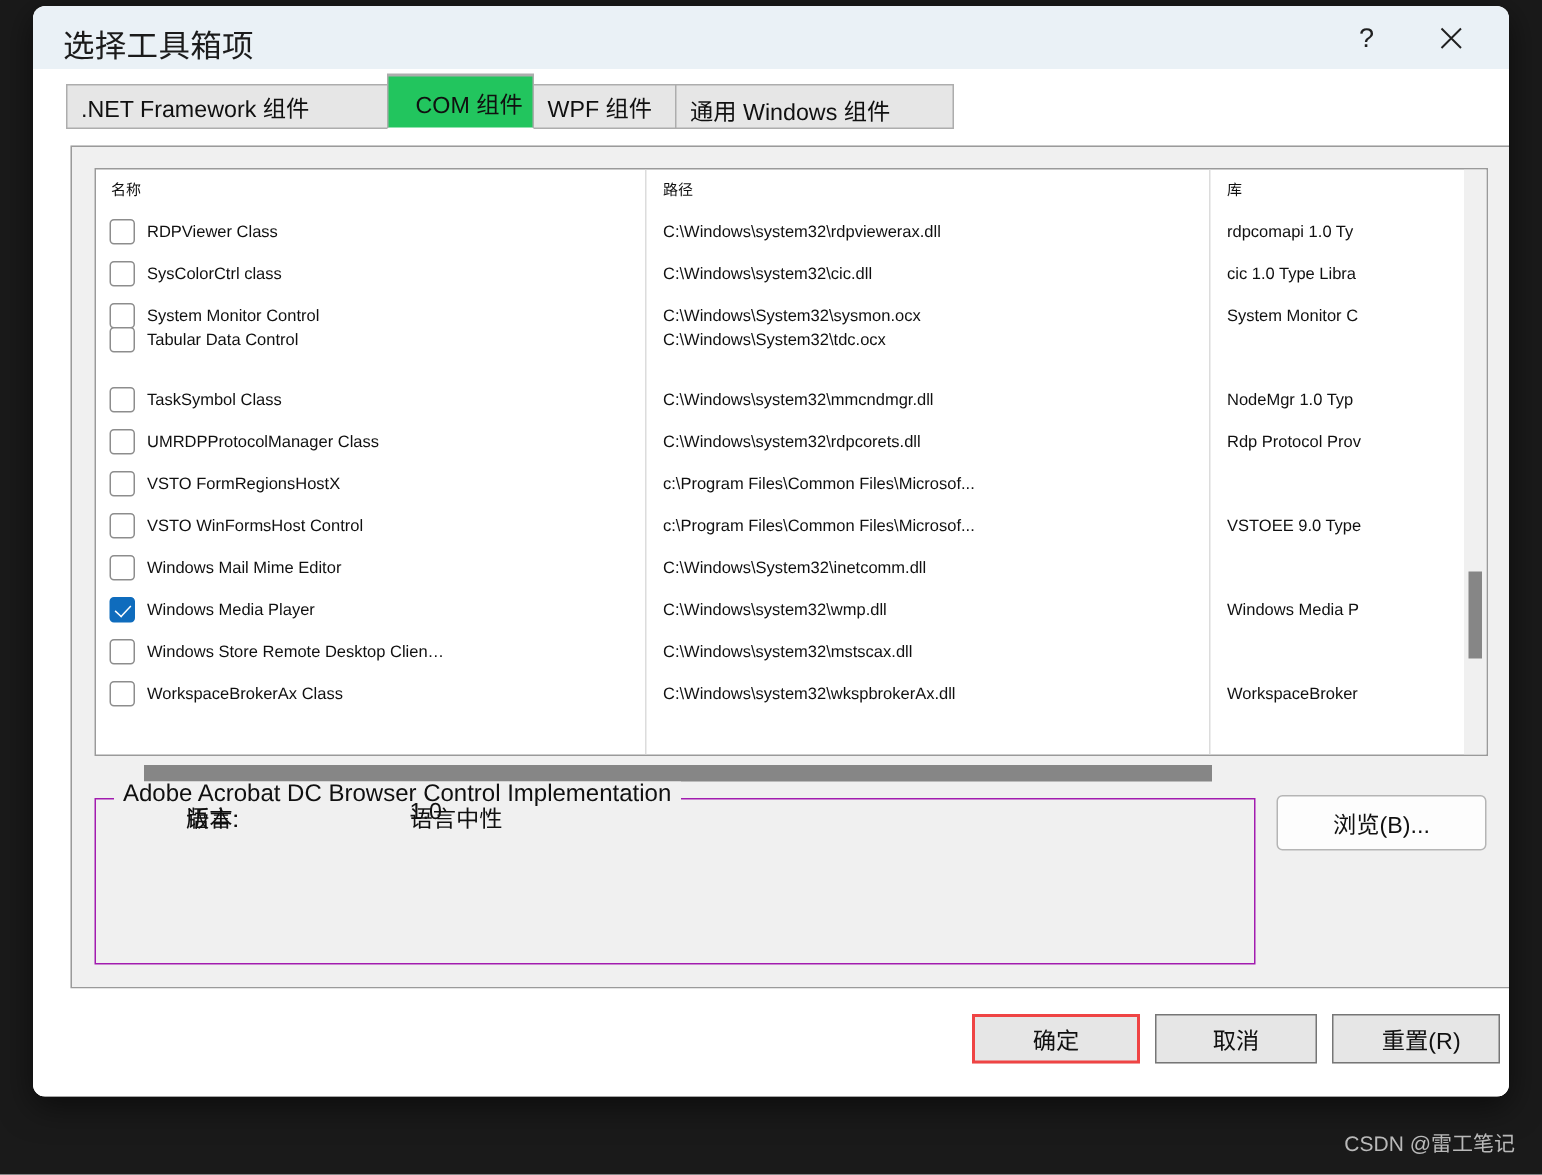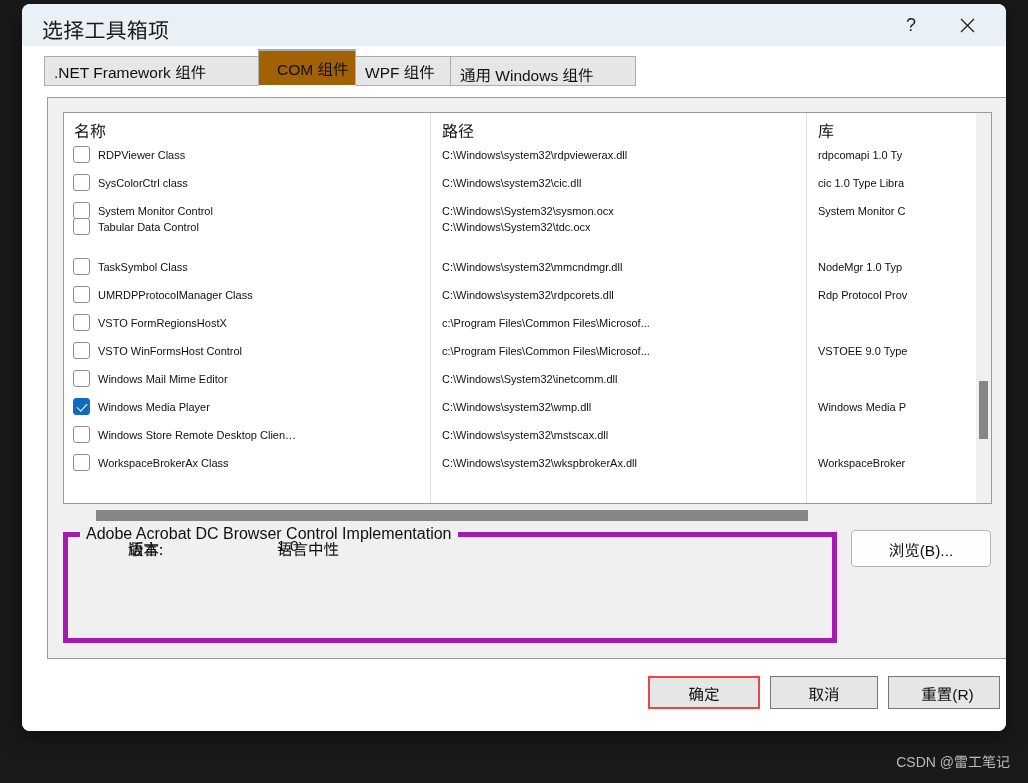--- a/index.html
+++ b/index.html
@@ -66,21 +66,21 @@
     background: #e6e6e6;
     border: 1px solid #adadad;
     display: flex; align-items: center;
     padding: 0 9px;
     font-size: 15.5px;
     color: #101010;
     white-space: nowrap;
     cursor: default;
   }
   .tab.active {
-    background: #a16207;
+    background: #22c55e;
     border-bottom-color: #ffffff;
     height: 36px;
     z-index: 5;
     box-shadow: 0 -1px 0 #adadad;
     padding-left: 18px;
   }
   
   #tabpage {
     position: absolute;
     left: 25px; top: 93px;
@@ -105,21 +105,21 @@
     position: absolute;
     top: 0; bottom: 0;
     width: 1px;
     background: #dcdcdc;
   }
   #sep-1 { left: 366px; }
   #sep-2 { left: 742px; }
   .lv-header {
     position: absolute;
     top: 5px;
-    font-size: 16px;
+    font-size: 10px;
     color: #101010;
     white-space: nowrap;
   }
   #hdr-name { left: 10px; }
   #hdr-path { left: 378px; }
   #hdr-lib  { left: 754px; }
   .row {
     position: absolute;
     left: 0; right: 0;
     height: 28px;
@@ -182,21 +182,21 @@
     position: absolute;
     left: 33px; top: 3px;
     width: 712px; height: 11px;
     background: #868686;
   }
   
   #infobox {
     position: absolute;
     left: 15px; top: 434px;
     width: 774px; height: 111px;
-    border: 5px solid #a21caf;
+    border: 1px solid #a21caf;
   }
   #info-legend {
     position: absolute;
     left: 12px; top: -12px;
     background: #f0f0f0;
     padding: 0 6px;
     font-size: 16px;
     color: #101010;
     white-space: nowrap;
   }

